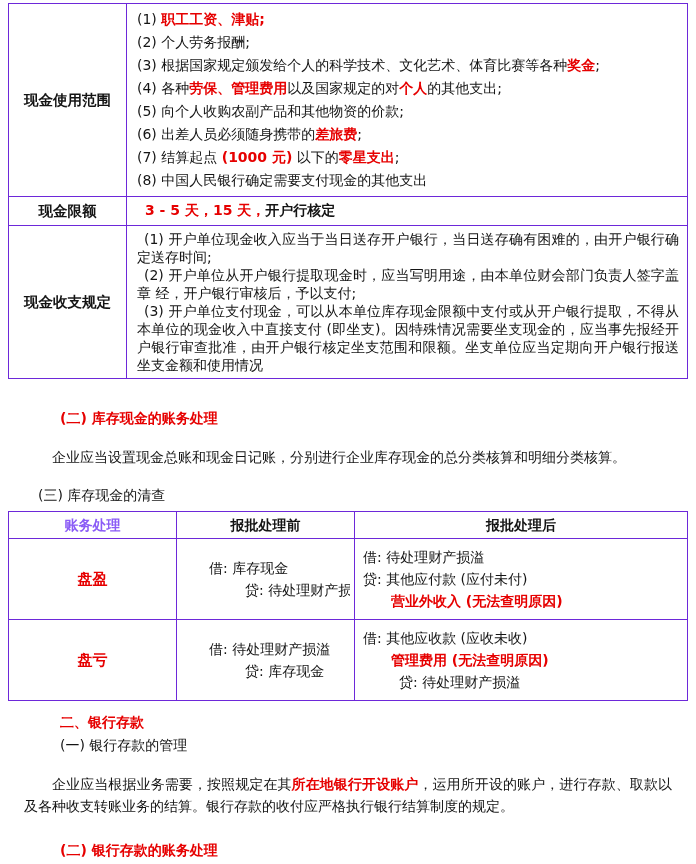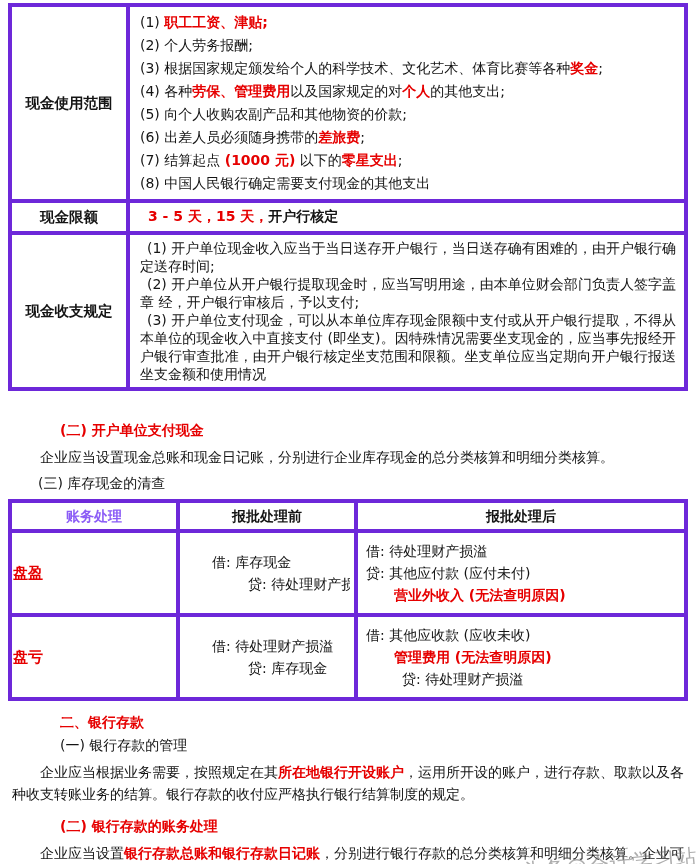--- a/index.html
+++ b/index.html
@@ -7,44 +7,44 @@
   body {
     width: 696px; height: 864px; overflow: hidden; position: relative;
     background: #ffffff; color: #141414;
     font-family: "DejaVu Sans", "Liberation Sans", sans-serif;
     font-size: 14px;
   }
   .page { padding: 3px 8px 0 8px; position: relative; }
 
   
   table.doc { border-collapse: collapse; width: 100%; table-layout: fixed; }
-  table.doc td { border: 4px solid #6d28d9; vertical-align: middle; }
+  table.doc td { border: 1px solid #6d28d9; vertical-align: middle; }
 
   
   .t1-label { text-align: center; font-weight: bold; font-size: 14.5px; padding: 4px 2px; }
   .t1-content { padding: 4px 8px 4px 10px; }
   .usage-line { line-height: 23px; white-space: nowrap; overflow: hidden; }
   .limit-cell { padding: 5px 8px 5px 18px; font-weight: bold; }
   .rule-para { margin: 0; text-indent: 0.5em; text-align: justify; line-height: 18px; }
 
   
   .seg-r, .red { color: #e60000; font-weight: bold; }
 
   
   .sec-title { margin: 0 0 0 52px; line-height: 23px; font-weight: bold; color: #e60000; }
   .sec-sub   { margin: 0 0 0 52px; line-height: 23px; color: #141414; }
-  .body-para { margin: 4px; text-indent: 2em; text-align: justify; line-height: 22px; }
+  .body-para { margin: 16px; text-indent: 2em; text-align: justify; line-height: 22px; }
 
   .gap-28 { height: 28px; } .gap-10 { height: 10px; }
   .gap-6 { height: 6px; }  .gap-4 { height: 4px; }
 
   
   .t2-hdr { text-align: center; font-weight: bold; padding: 3px 2px; line-height: 20px; }
   .t2-hdr-red { color: #8b5cf6; }
-  .t2-label { text-align: left; font-weight: bold; font-size: 15px; color: #e60000; }
+  .t2-label { text-align: center; font-weight: bold; font-size: 15px; color: #e60000; }
   .acct-before { padding: 7px 4px 7px 32px; }
   .acct-after  { padding: 7px 4px 7px 8px; }
   .acct-line { line-height: 22px; white-space: nowrap; overflow: hidden; }
   .ind-1 { margin-left: 36px; }
   .ind-2 { margin-left: 28px; }
   .ind-3 { margin-left: 28px; }
 
   
   .watermark {
     position: absolute; right: -2px; bottom: 8px;
@@ -87,21 +87,21 @@
         <p class="rule-para">(1) 开户单位现金收入应当于当日送存开户银行，当日送存确有困难的，由开户银行确定送存时间;</p>
         <p class="rule-para">(2) 开户单位从开户银行提取现金时，应当写明用途，由本单位财会部门负责人签字盖章 经，开户银行审核后，予以支付;</p>
         <p class="rule-para">(3) 开户单位支付现金，可以从本单位库存现金限额中支付或从开户银行提取，不得从本单位的现金收入中直接支付 (即坐支)。因特殊情况需要坐支现金的，应当事先报经开户银行审查批准，由开户银行核定坐支范围和限额。坐支单位应当定期向开户银行报送坐支金额和使用情况</p>
       </td>
     </tr>
   </tbody>
     </table>
 
   <div class="gap-28"></div>
 
-  <div class="sec-title">(二) 开户单位支付现金</div>
+  <div class="sec-title">(二) 库存现金的账务处理</div>
   <p class="body-para">企业应当设置现金总账和现金日记账，分别进行企业库存现金的总分类核算和明细分类核算。</p>
   <div class="sec-sub" style="margin-left:30px">(三) 库存现金的清查</div>
 
   <div class="gap-4"></div>
 
   <table class="doc t2">
     <colgroup>
         <col style="width:168px">
         <col style="width:178px">
         <col>

